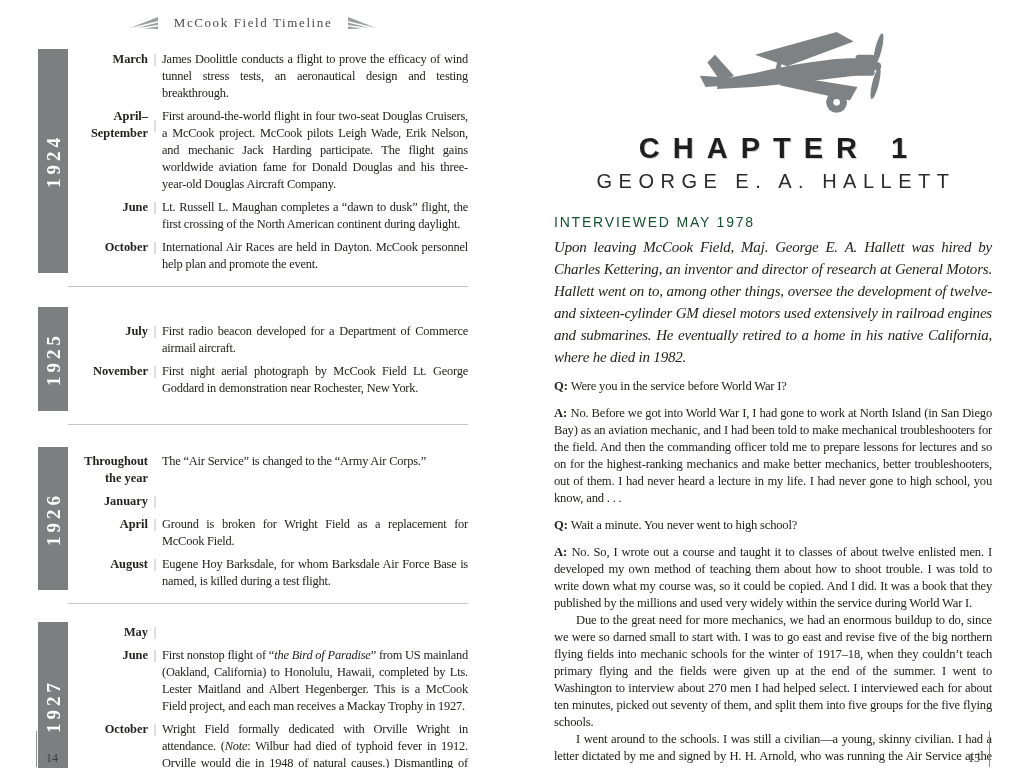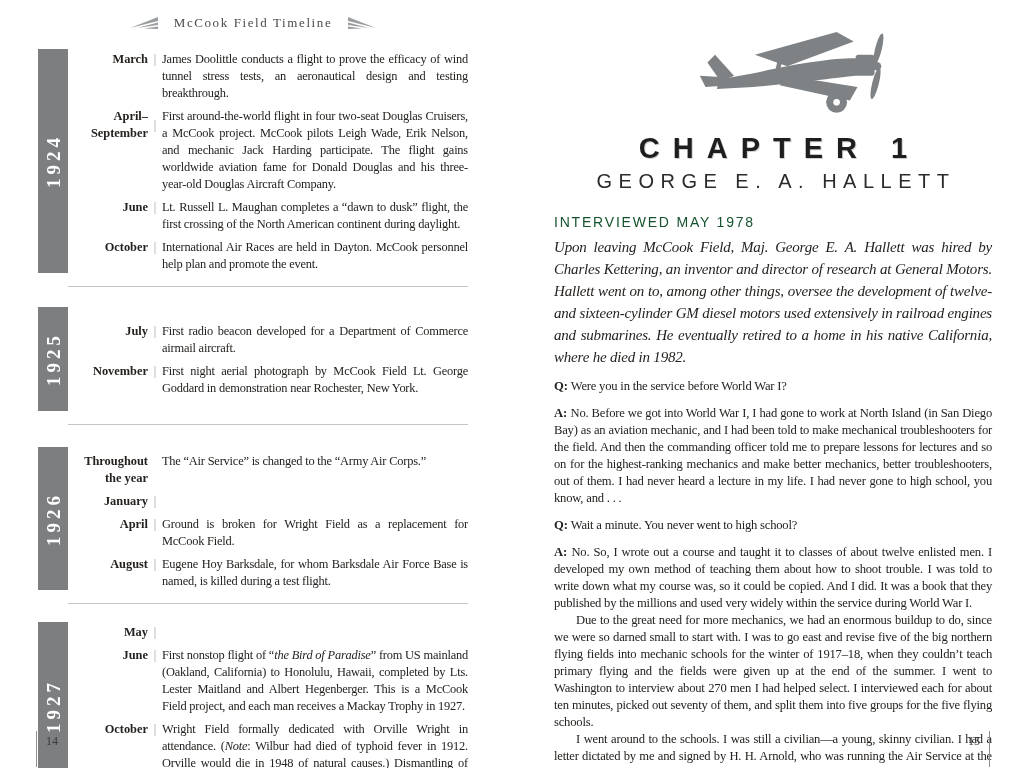--- a/index.html
+++ b/index.html
@@ -53,21 +53,21 @@
     letter-spacing:1.8px;margin-top:22px;color:#14532d;
   }
   .intro{font-style:italic;text-align:justify;margin-top:5px;font-size:15px;line-height:22px;letter-spacing:-0.2px;}
   .qa{margin-top:2px;}
   .para{margin:0;text-align:justify;font-size:12.6px;line-height:17px;letter-spacing:-0.2px;}
   .para.gap{margin-top:10px;}
   .para.indent{text-indent:22px;}
   .para b{letter-spacing:0;}
 
   
-  .pageno{position:absolute;top:731px;font-size:12px;color:#3a3a3a;display:flex;}
+  .pageno{position:absolute;top:731px;font-size:12px;color:#3a3a3a;display:flex;align-items:flex-end;}
   .pageno-left{left:36px;}
   .pageno-right{right:34px;}
   .pn-rule{width:0;border-left:1px solid #8f8f8f;height:36px;}
   .pageno-left .pn-rule{margin-right:9px;}
   .pageno-right .pn-rule{margin-left:9px;}
   .pn-num{padding-top:2px;}
 </style>
 </head>
 <body>
 

